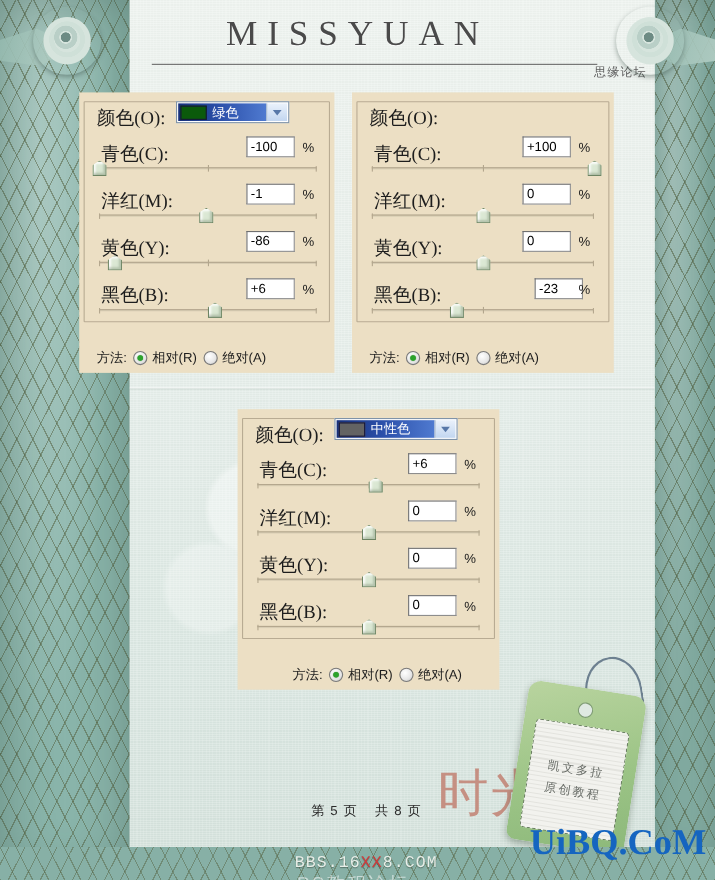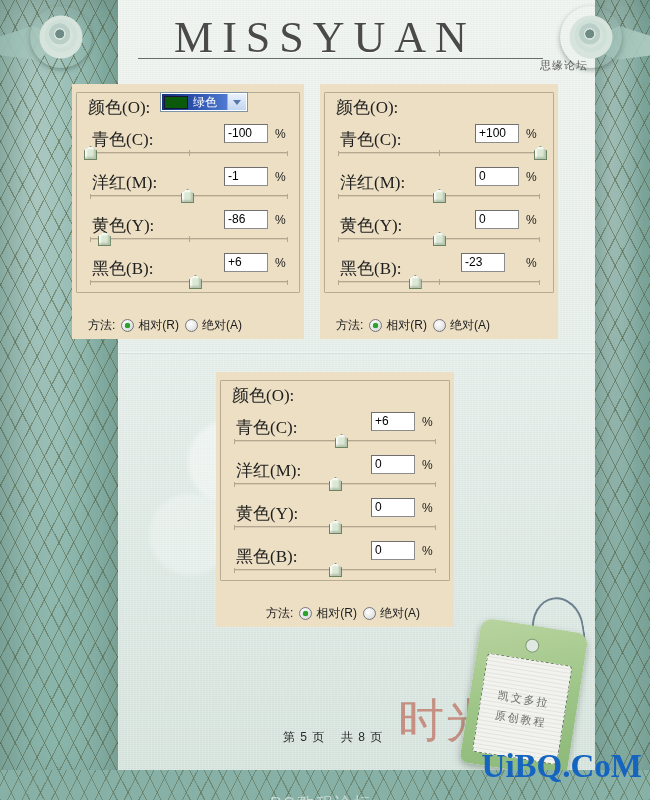--- a/index.html
+++ b/index.html
@@ -86,21 +86,21 @@
     height: 80px;
     z-index: 6;
   }
   .brand-title {
     position: absolute;
     left: 130px;
     top: 12px;
     width: 390px;
     text-align: center;
     font-family: "Liberation Serif", "DejaVu Serif", serif;
-    font-size: 44px;
+    font-size: 32px;
     letter-spacing: 9px;
     color: #4a4a4a;
     text-shadow: 0 1px 0 rgba(255,255,255,.75);
   }
   .brand-rule {
     position: absolute;
     left: 138px;
     top: 58px;
     width: 405px;
     height: 1px;
@@ -447,21 +447,21 @@
     <div class="rose r"></div>
     <div class="brand-title">MISSYUAN</div>
     <div class="brand-rule"></div>
     <div class="brand-sub">思缘论坛</div>
   </div>
 
   <div class="panel" style="left:72px; top:84px; width:232px; height:255px;">
     <div class="groupbox" style="left:4px; top:8px; right:4px; bottom:46px;"></div>
 
     <div class="fld-label" style="left:16px; top:12px;">颜色(O):</div>
-    <div class="combo" style="left:88px; top:8px; width:88px;text-align:center;">
+    <div class="combo" style="left:88px; top:8px; width:103px;text-align:center;">
       <div class="combo-inner">
         <span class="swatch" style="background:#0b5a0b;"></span>
         <span class="combo-text">绿色</span>
       </div>
       <div class="combo-arrow"></div>
     </div>
 
     <div class="fld-label" style="left:20px; top:44px;">青色(C):</div>
     <div class="num-box" style="left:152px; top:40px;">-100</div>
     <div class="pct" style="left:203px; top:43px;">%</div>
@@ -537,21 +537,21 @@
     <div class="fld-label" style="left:20px; top:130px;">黄色(Y):</div>
     <div class="num-box" style="left:155px; top:126px;">0</div>
     <div class="pct" style="left:206px; top:129px;">%</div>
     <div class="slider" style="left:18px; top:148px; width:202px;">
       <div class="track"></div>
       <div class="tick" style="left:101px;"></div>
       <div class="thumb" style="left:50%;"></div>
     </div>
 
     <div class="fld-label" style="left:20px; top:173px;">黑色(B):</div>
-    <div class="num-box" style="left:141px; top:169px;">-23</div>
+    <div class="num-box" style="left:166px; top:169px;">-23</div>
     <div class="pct" style="left:206px; top:172px;">%</div>
     <div class="slider" style="left:18px; top:191px; width:202px;">
       <div class="track"></div>
       <div class="tick" style="left:101px;"></div>
       <div class="thumb" style="left:38%;"></div>
     </div>
 
     <div class="method-row" style="left:16px; top:233px;">
       <span>方法:</span>
       <span class="radio-grp">
@@ -562,20 +562,27 @@
         <span class="radio"></span>
         <span class="radio-lbl">绝对(A)</span>
       </span>
     </div>
   </div>
 
   <div class="panel" style="left:216px; top:372px; width:238px; height:255px;">
     <div class="groupbox" style="left:4px; top:8px; right:4px; bottom:46px;"></div>
 
     <div class="fld-label" style="left:16px; top:12px;">颜色(O):</div>
+    <div class="combo" style="left:88px; top:8px; width:112px;">
+      <div class="combo-inner">
+        <span class="swatch" style="background:#636363;"></span>
+        <span class="combo-text">中性色</span>
+      </div>
+      <div class="combo-arrow"></div>
+    </div>
 
     <div class="fld-label" style="left:20px; top:44px;">青色(C):</div>
     <div class="num-box" style="left:155px; top:40px;">+6</div>
     <div class="pct" style="left:206px; top:43px;">%</div>
     <div class="slider" style="left:18px; top:62px; width:202px;">
       <div class="track"></div>
       <div class="tick" style="left:101px;"></div>
       <div class="thumb" style="left:53%;"></div>
     </div>
 
@@ -630,15 +637,16 @@
         <div class="tag-line">原创教程</div>
       </div>
     </div>
   </div>
 
   <div class="page-indicator" style="left:283px; top:729px;">第 5 页</div>
   <div class="page-indicator" style="left:341px; top:729px;">共 8 页</div>
 
   <div class="wm-ps">PS教程论坛</div>
   <div class="bottom-band"></div>
+  <div class="wm-bbs"><span>BBS.16</span><span class="xx">XX</span><span>8.COM</span></div>
   <div class="wm-uibq">UiBQ.CoM</div>
 
 </div>
 
 </body></html>

